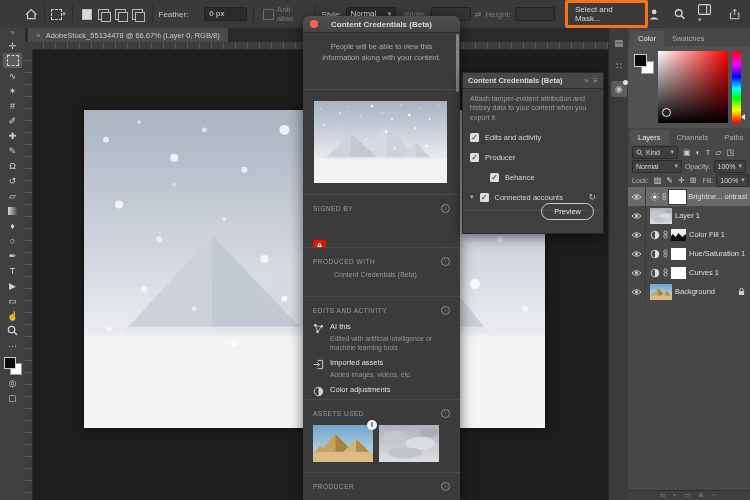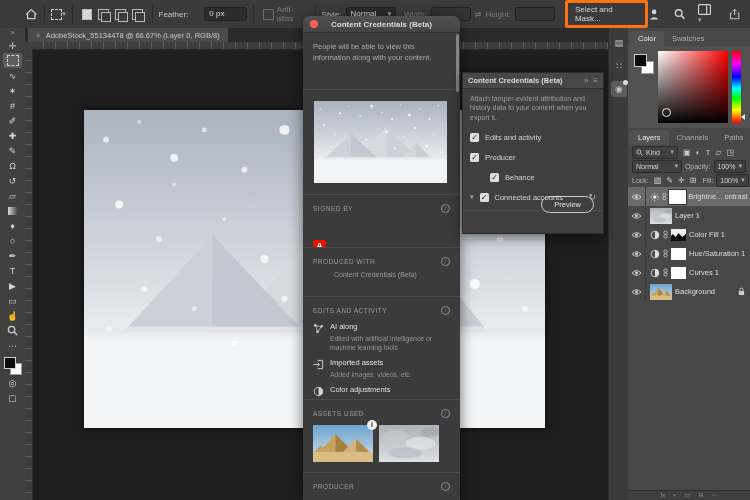--- a/index.html
+++ b/index.html
@@ -61,21 +61,21 @@
   #cc-title{flex:1;text-align:center;font-size:8px;font-weight:bold;color:#dcdcdc;}
   #cc-scroll{position:absolute;right:1px;top:18px;width:3px;height:58px;background:#848484;border-radius:2px;}
   .sec{border-top:1px solid #4a4a4a;overflow:hidden;}
   .sec.first{border-top:none;}
   .sec-label{display:flex;align-items:center;justify-content:space-between;
     padding:9px 10px 4px 10px;color:#9c9c9c;font-size:6.5px;letter-spacing:.5px;}
   .info{width:7px;height:7px;border:1px solid #8f8f8f;border-radius:50%;color:#8f8f8f;
     font-size:5px;line-height:7px;text-align:center;flex:0 0 auto;}
   .info:after{content:"i";}
   #cc-intro{height:56px;}
-  #cc-intro p{margin:0;padding:9px 10px;color:#aaaaaa;line-height:1.4;}
+  #cc-intro p{margin:0;padding:9px 10px;color:#aaaaaa;line-height:1.4;text-align:center;}
   #cc-preview{height:104px;}
   #cc-preview .thumb{margin:11px 11px 0 11px;width:133px;height:82px;}
   #cc-preview svg{display:block;width:100%;height:100%;}
   #sec-signed{height:52px;}
   .id-row{display:flex;align-items:center;gap:6px;padding:3px 10px;}
   #adobe-logo{width:13px;height:13px;background:#EB1000;border-radius:2px;color:#fff;
     font-weight:bold;font-size:9px;text-align:center;line-height:13px;}
   .id-name{color:#e3e3e3;font-size:14px;margin-top:37px;}
   #sec-produced{height:48px;}
   #ps-badge{width:13px;height:13px;background:#001E36;border:1px solid #2a5d7a;border-radius:2px;
@@ -103,21 +103,21 @@
   #cc-dock-desc{padding:5px 7px;color:#9d9d9d;font-size:7px;line-height:1.35;}
   .ck-row{display:flex;align-items:center;gap:6px;padding:0 7px;height:20px;}
   .ck-row.indent{padding-left:27px;}
   .ckbox{width:9px;height:9px;background:#dedede;border-radius:1.5px;color:#161616;
     font-size:8px;line-height:9px;text-align:center;flex:0 0 auto;}
   .ckbox:after{content:"✓";}
   .ck-label{color:#d6d6d6;}
   .ck-chev{color:#a8a8a8;font-size:7px;}
   .ck-refresh{margin-left:auto;color:#b5b5b5;font-size:9px;}
   #cc-dock-divider{border-top:1px solid #4c4c4c;margin:3px 0 0 0;}
-  #preview-btn{position:absolute;right:9px;bottom:20px;border:1px solid #cfcfcf;border-radius:9px;
+  #preview-btn{position:absolute;right:9px;bottom:13px;border:1px solid #cfcfcf;border-radius:9px;
     padding:3px 12px;color:#e6e6e6;font-size:7.5px;margin-top:6px;}
 
   
   #dock-strip{position:absolute;left:608px;top:28px;width:20px;height:472px;background:#3b3b3b;
     border-left:1px solid #2d2d2d;border-right:1px solid #2d2d2d;display:flex;flex-direction:column;align-items:center;z-index:2;}
   .strip-ic{width:16px;height:16px;margin-top:7px;color:#c7c7c7;font-size:9px;text-align:center;line-height:16px;}
   .strip-ic.active{background:#5d5d5d;border-radius:3px;position:relative;}
   .strip-ic.active:after{content:"";position:absolute;right:-1px;top:-1px;width:5px;height:5px;border-radius:50%;background:#dedede;}
 
   
@@ -458,21 +458,21 @@
 
     <div class="sec" id="sec-edits">
       <div class="sec-label">
         <span>EDITS AND ACTIVITY</span>
         <span class="info"></span>
       </div>
       <div class="edit-item">
         <span class="edit-ic"><svg class="ico" width="11" height="11">
               <use href="#i-ai"></use>
             </svg></span>
-        <span class="edit-title">AI along</span>
+        <span class="edit-title">AI this</span>
         <span class="edit-desc">Edited with artificial intelligence or machine learning tools</span>
       </div>
       <div class="edit-item">
         <span class="edit-ic"><svg class="ico" width="11" height="11">
               <use href="#i-import"></use>
             </svg></span>
         <span class="edit-title">Imported assets</span>
         <span class="edit-desc">Added images, videos, etc.</span>
       </div>
       <div class="edit-item">

